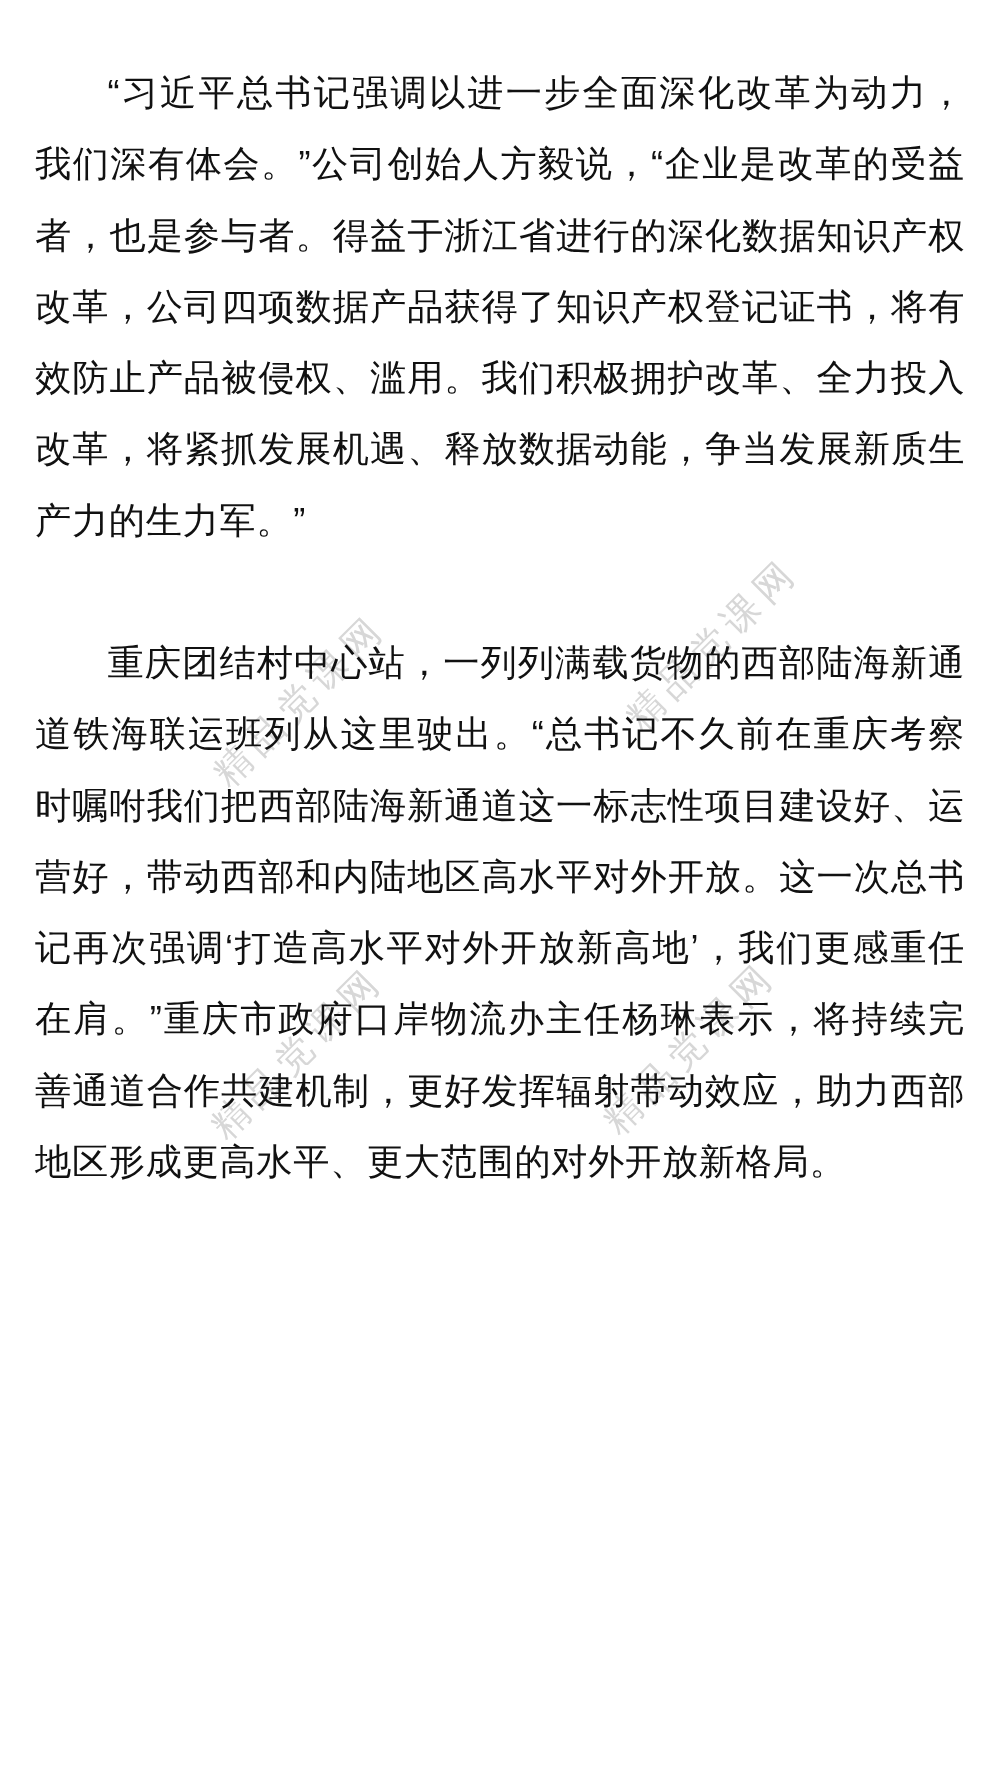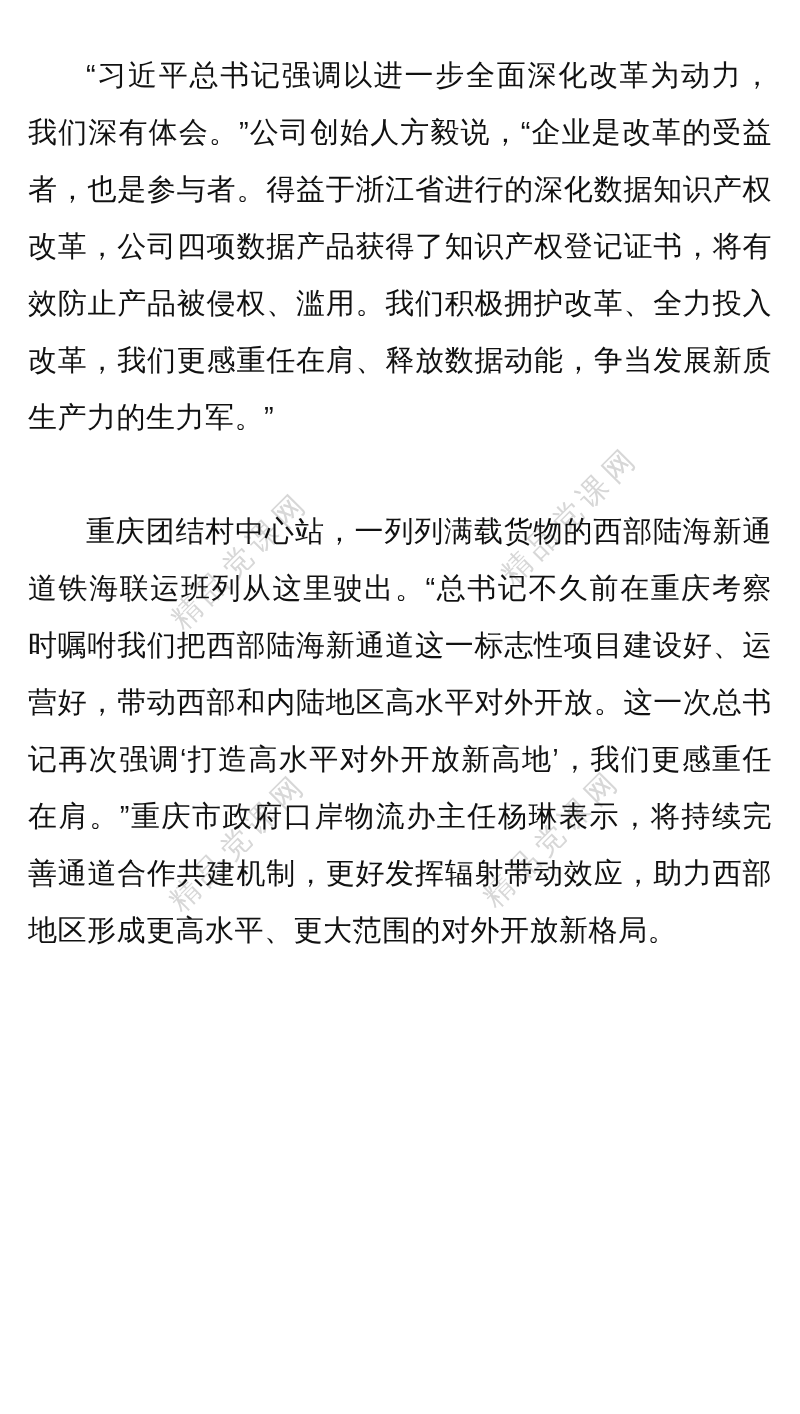--- a/index.html
+++ b/index.html
@@ -57,17 +57,17 @@
 <div class="page" style="background: rgb(255, 255, 255);">
 
   <div class="watermark-layer">
       <span class="watermark-item" style="color: rgb(215, 215, 215); left: 150px; top: 540px;">精品党课网</span>
       <span class="watermark-item" style="color: rgb(215, 215, 215); left: 480px; top: 495px;">精品党课网</span>
       <span class="watermark-item" style="color: rgb(215, 215, 215); left: 148px; top: 822px;">精品党课网</span>
       <span class="watermark-item" style="color: rgb(215, 215, 215); left: 462px; top: 818px;">精品党课网</span>
     </div>
 
   <div class="article" style="color: rgb(17, 17, 17);">
-    <p>“习近平总书记强调以进一步全面深化改革为动力，我们深有体会。”公司创始人方毅说，“企业是改革的受益者，也是参与者。得益于浙江省进行的深化数据知识产权改革，公司四项数据产品获得了知识产权登记证书，将有效防止产品被侵权、滥用。我们积极拥护改革、全力投入改革，我们更感重任在肩、释放数据动能，争当发展新质生产力的生力军。”</p>
+    <p>“习近平总书记强调以进一步全面深化改革为动力，我们深有体会。”公司创始人方毅说，“企业是改革的受益者，也是参与者。得益于浙江省进行的深化数据知识产权改革，公司四项数据产品获得了知识产权登记证书，将有效防止产品被侵权、滥用。我们积极拥护改革、全力投入改革，将紧抓发展机遇、释放数据动能，争当发展新质生产力的生力军。”</p>
     <p>重庆团结村中心站，一列列满载货物的西部陆海新通道铁海联运班列从这里驶出。“总书记不久前在重庆考察时嘱咐我们把西部陆海新通道这一标志性项目建设好、运营好，带动西部和内陆地区高水平对外开放。这一次总书记再次强调‘打造高水平对外开放新高地’，我们更感重任在肩。”重庆市政府口岸物流办主任杨琳表示，将持续完善通道合作共建机制，更好发挥辐射带动效应，助力西部地区形成更高水平、更大范围的对外开放新格局。</p>
   </div>
 
 </div>
 
 </body></html>

